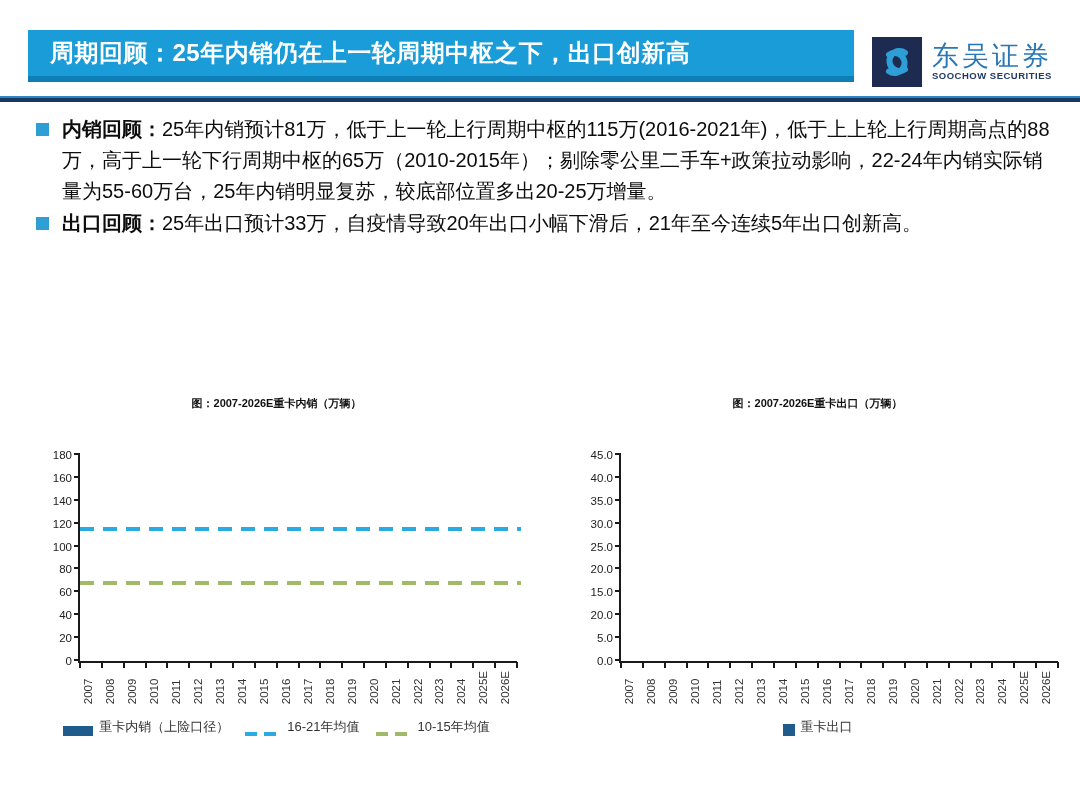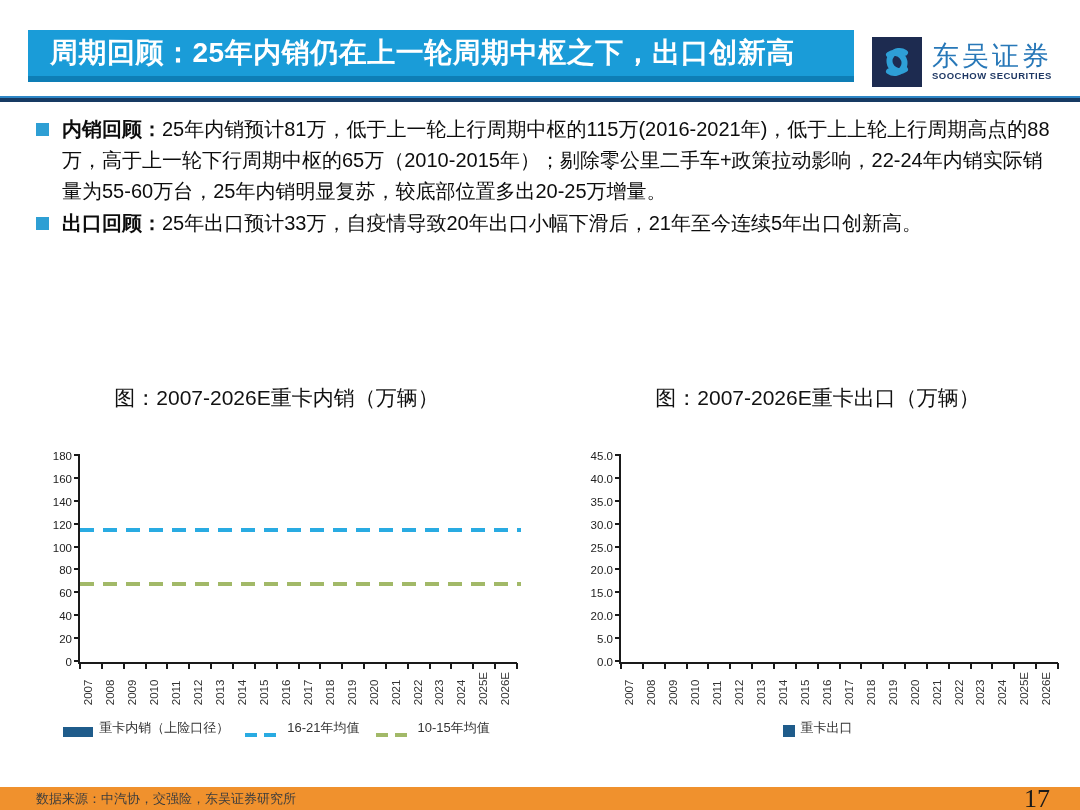--- a/index.html
+++ b/index.html
@@ -2,40 +2,40 @@
 <html><head>
 <meta charset="utf-8">
 <style>
   html,body{margin:0;padding:0;background:#e8e8e8;}
   .slide{position:relative;width:1080px;height:810px;background:#ffffff;overflow:hidden;
          font-family:"Liberation Sans","DejaVu Sans",sans-serif;margin:0 auto;}
 
   
   .banner{position:absolute;left:28px;top:30px;width:826px;height:52px;
           display:flex;align-items:center;padding-left:22px;box-sizing:border-box;
-          color:#fff;font-weight:bold;font-size:28px;letter-spacing:0.5px;
+          color:#fff;font-weight:bold;font-size:24px;letter-spacing:0.5px;
           border-bottom:6px solid #0e7eb6;}
   .logo{position:absolute;top:37px;right:28px;display:flex;align-items:center;gap:10px;}
   .logo-mark{width:50px;height:50px;background:#1d2b50;display:flex;align-items:center;justify-content:center;}
   .logo-text{display:flex;flex-direction:column;line-height:1.08;}
   .logo-cn{font-size:27px;color:#2878b8;letter-spacing:3px;}
   .logo-en{font-size:9.5px;color:#1f3864;font-weight:bold;letter-spacing:0.5px;}
   .divider{position:absolute;top:96px;left:0;width:100%;height:6px;
            background:linear-gradient(to bottom,#2e86c6 0 2px,#173a63 2px 100%);}
 
   
   .bullets{position:absolute;top:114px;left:36px;right:24px;font-size:20px;line-height:1.55;color:#0d0d0d;}
   .bullet{display:flex;margin-bottom:1px;}
   .sq{flex:0 0 13px;width:13px;height:13px;margin:9px 13px 0 0;}
   .btext b{font-weight:bold;}
 
   
   .charts{position:absolute;top:384px;left:30px;right:16px;display:flex;gap:48px;}
   .chart{flex:1;min-width:0;}
-  .ctitle{text-align:center;font-size:21px;font-weight:normal;color:#111;margin:0;}
+  .ctitle{text-align:center;font-size:11px;font-weight:bold;color:#111;margin:12px;}
   .plot{position:relative;height:206px;margin:44px 6px 0 48px;
         border-left:2px solid #1a1a1a;border-bottom:2px solid #1a1a1a;}
   .ylab{position:absolute;left:-48px;width:40px;text-align:right;
         font-size:11.5px;color:#222;transform:translateY(50%);}
   .ymark{position:absolute;left:-6px;width:6px;height:2px;background:#1a1a1a;}
   .xmark{position:absolute;bottom:-7px;width:2px;height:6px;background:#1a1a1a;transform:translateX(-50%);}
   .bars{position:absolute;inset:0;display:flex;align-items:flex-end;}
   .slot{flex:1;display:flex;justify-content:center;}
   .bar{width:56%;}
   .refline{position:absolute;left:0;right:-4px;height:4px;transform:translateY(50%);}
@@ -449,18 +449,14 @@
         </div>
       <div class="legend">
           <span class="litem">
             <span class="sw-rect" style="background: rgb(31, 92, 139);"></span>
             <span>重卡出口</span>
           </span>
         </div>
     </section>
   </div>
 
-  <div class="footer" style="background: rgb(240, 145, 45);">
-    <span class="src">数据来源：中汽协，交强险，东吴证券研究所</span>
-    <span class="pageno">17</span>
-  </div>
 
 </div>
 
 </body></html>

